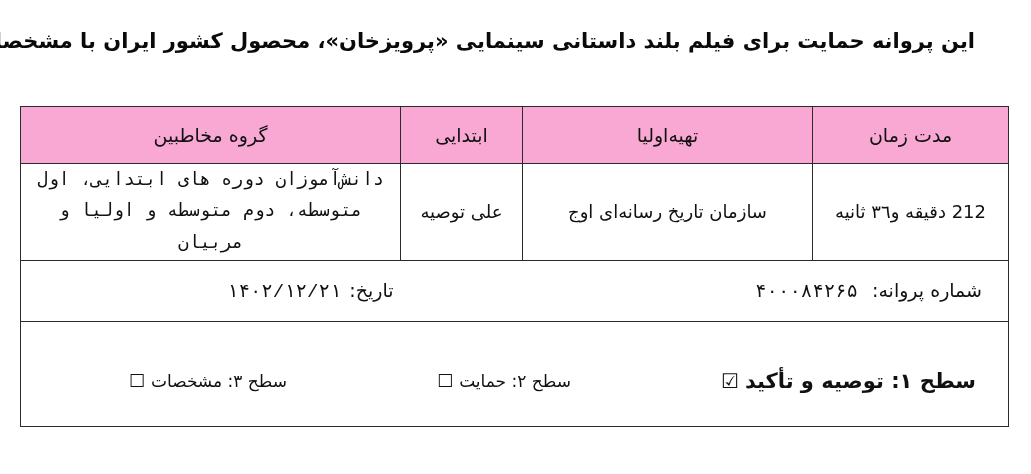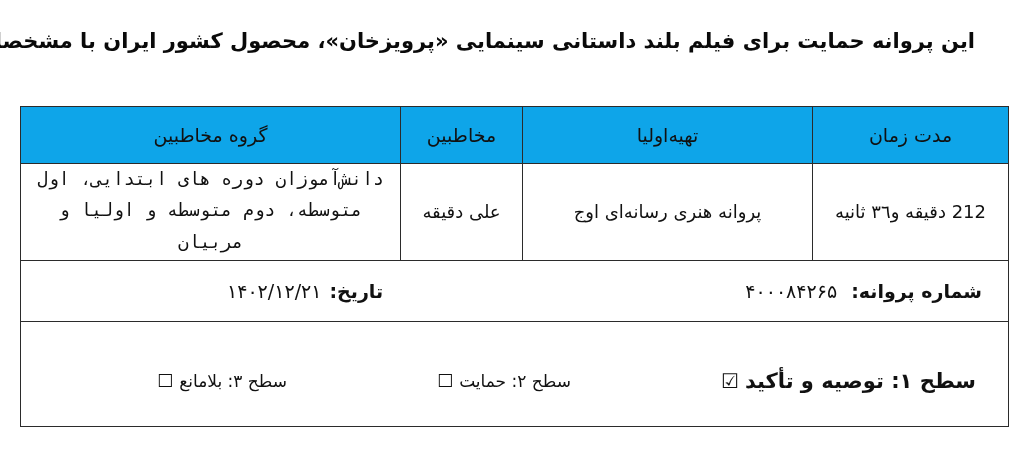--- a/index.html
+++ b/index.html
@@ -44,21 +44,21 @@
   .license-table td,
   .license-table th {
     border: 1px solid #2b2b2b;
     padding: 0;
     vertical-align: middle;
     text-align: center;
     font-weight: 400;
     color: #111111;
   }
   .head-cell {
-    background: #0ea5e9;
+    background: #f9a8d4;
     height: 56px;
     font-size: 19px;
     font-weight: 700;
     color: #0b0b0b;
   }
   .body-cell {
     height: 96px;
     font-size: 18px;
     line-height: 1.75;
     padding: 4px 10px;
@@ -89,25 +89,26 @@
     white-space: nowrap;
   }
   .info-left {
     display: flex;
     align-items: baseline;
     gap: 8px;
     white-space: nowrap;
     padding-left: 180px;
   }
   .info-label {
-    font-weight: 700;
+    font-weight: 400;
   }
   .info-value {
     font-weight: 400;
     letter-spacing: 1px;
+    font-family: Liberation Mono, monospace;
   }
   .row-levels td {
     height: 104px;
     padding: 0 26px;
   }
   .levels-inner {
     display: flex;
     flex-direction: row;
     align-items: center;
     justify-content: flex-start;
@@ -154,27 +155,27 @@
     <colgroup>
       <col style="width:196px">
       <col style="width:290px">
       <col style="width:122px">
       <col style="width:380px">
     </colgroup>
     <tbody>
       <tr>
         <td class="head-cell">مدت زمان</td>
         <td class="head-cell">تهیه‌اولیا</td>
-        <td class="head-cell">مخاطبین</td>
+        <td class="head-cell">ابتدایی</td>
         <td class="head-cell">گروه مخاطبین</td>
       </tr>
       <tr>
         <td class="body-cell">212 دقیقه و۳٦ ثانیه</td>
-        <td class="body-cell">پروانه هنری رسانه‌ای اوج</td>
-        <td class="body-cell">علی دقیقه</td>
+        <td class="body-cell">سازمان تاریخ رسانه‌ای اوج</td>
+        <td class="body-cell">علی توصیه</td>
         <td class="body-cell audience-cell">
           <span class="ln">دانش‌آموزان دوره های ابتدایی، اول</span>
           <span class="ln">متوسطه، دوم متوسطه و اولیا و مربیان</span>
         </td>
       </tr>
       <tr class="row-info">
         <td colspan="4">
           <div class="info-inner">
             <div class="info-right">
               <span class="info-label">شماره پروانه:</span>
@@ -192,21 +193,21 @@
           <div class="levels-inner">
             <div class="level level-1">
               <span>سطح ۱: توصیه و تأکید</span>
               <span class="box box-checked">☑</span>
             </div>
             <div class="level level-2">
               <span>سطح ۲: حمایت</span>
               <span class="box">☐</span>
             </div>
             <div class="level level-3">
-              <span>سطح ۳: بلامانع</span>
+              <span>سطح ۳: مشخصات</span>
               <span class="box">☐</span>
             </div>
           </div>
         </td>
       </tr>
     </tbody>
   </table>
 
 </div>
 

